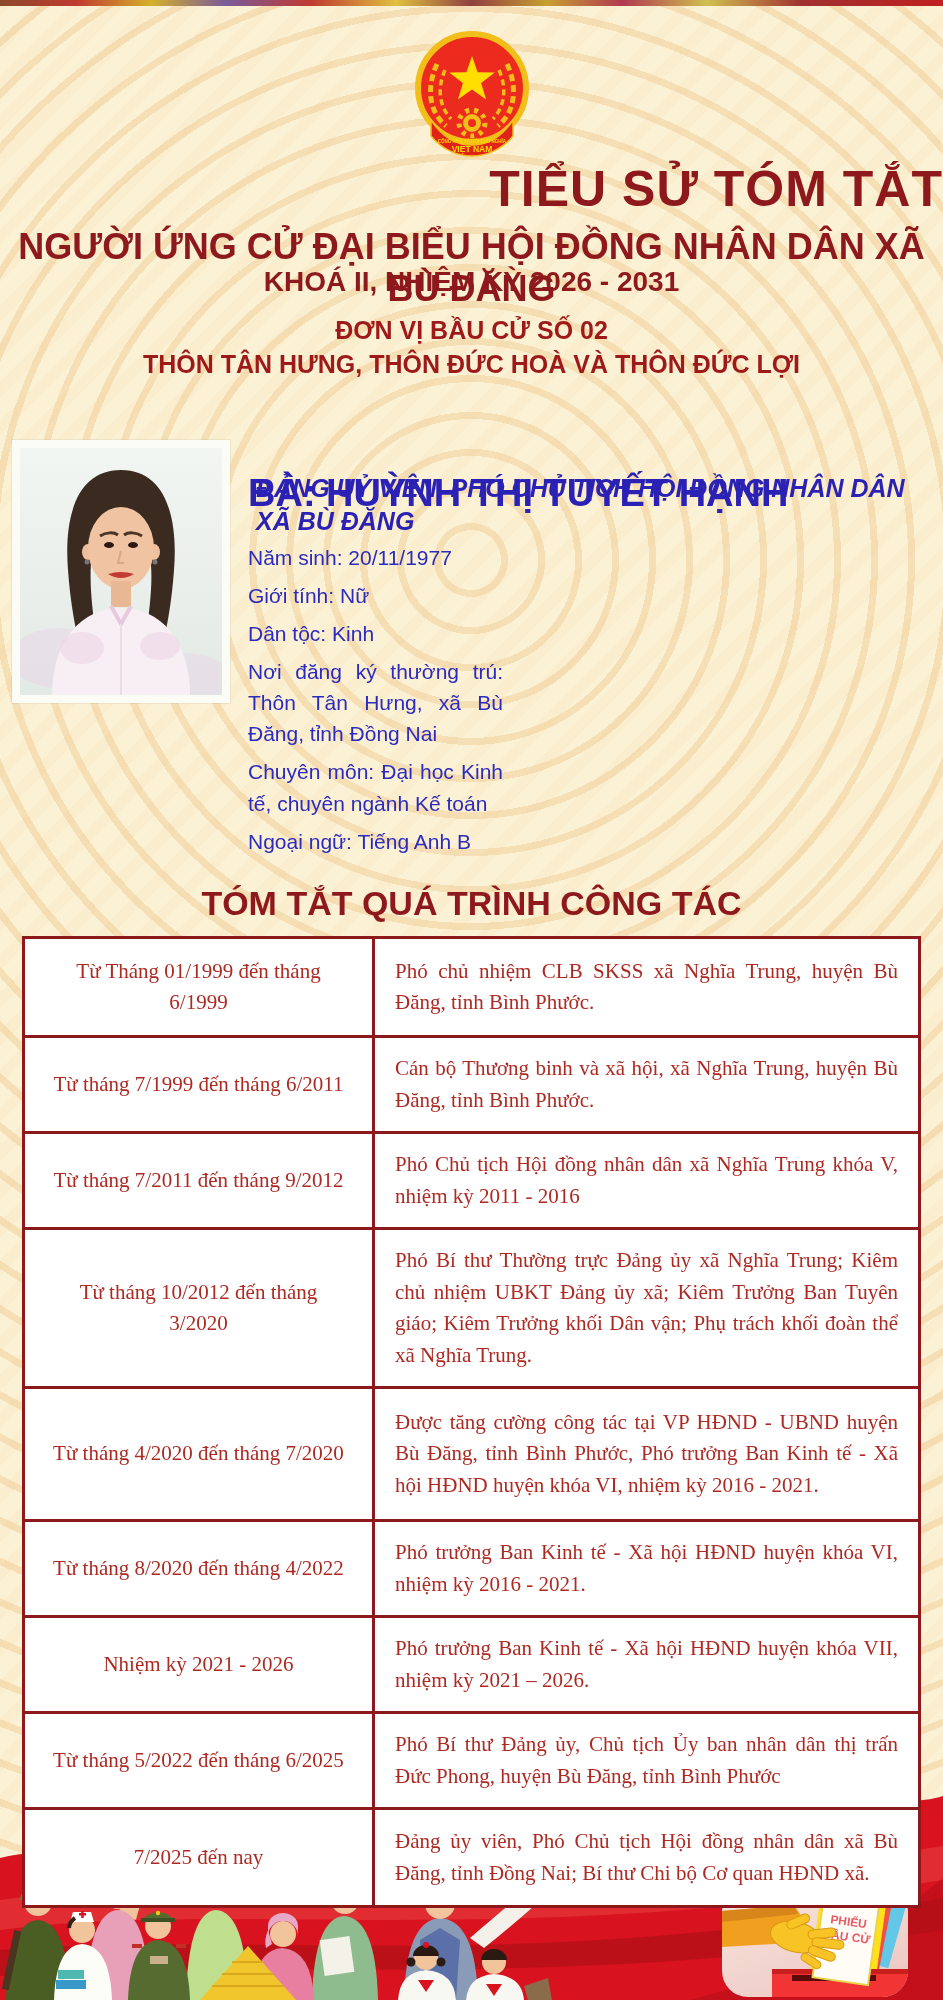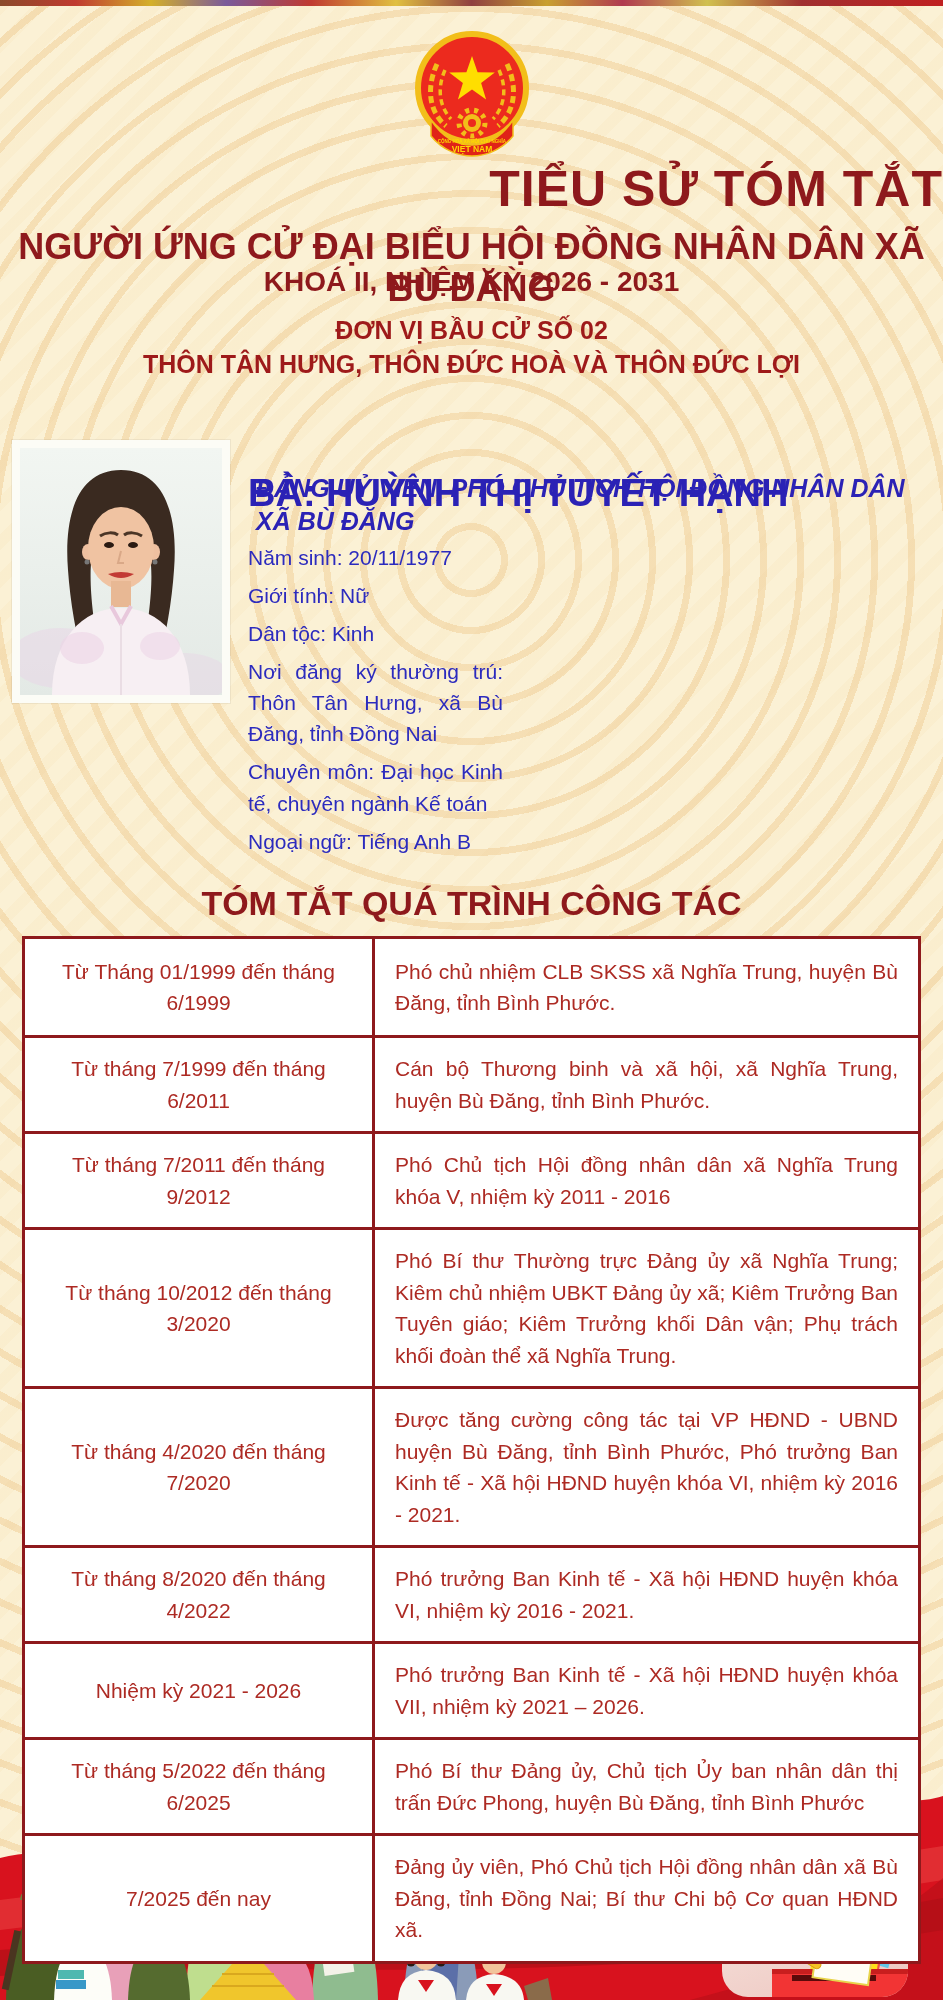--- a/index.html
+++ b/index.html
@@ -41,21 +41,21 @@
   .info-cols{position:absolute;left:248px;top:542px;width:690px;z-index:2;
     display:grid;grid-template-columns:255px 260px;column-gap:12px;}
   .info-item{font-size:21px;color:#2C2BBE;line-height:1.48;margin-bottom:7px;text-align:justify;}
   .info-item.bold{font-weight:bold;margin-top:2px;}
   .career-heading{position:absolute;left:0;right:0;top:884px;text-align:center;
     font-size:34px;font-weight:bold;color:#8E191C;z-index:2;}
   .career-table{position:absolute;left:22px;top:936px;width:899px;z-index:3;
     border:3px solid #8E191C;background:#fff;box-sizing:border-box;}
   .trow{display:grid;grid-template-columns:350px 1fr;border-top:3px solid #8E191C;}
   .trow:first-child{border-top:none;}
-  .cell{color:#AD2A23;font-size:21px;line-height:1.5;box-sizing:border-box;}
+  .cell{color:#AD2A23;font-size:21px;line-height:1.5;box-sizing:border-box;font-family:Liberation Serif, serif;}
   .cell.period{border-right:3px solid #8E191C;display:flex;align-items:center;
     justify-content:center;text-align:center;padding:10px 26px;}
   .cell.detail{display:flex;align-items:center;padding:15px 20px;text-align:justify;}
   .trow:nth-child(1){min-height:96px}.trow:nth-child(2){min-height:93px}
   .trow:nth-child(3){min-height:87px}.trow:nth-child(4){min-height:142px}
   .trow:nth-child(5){min-height:130px}.trow:nth-child(6){min-height:93px}
   .trow:nth-child(7){min-height:88px}.trow:nth-child(8){min-height:89px}
   .trow:nth-child(9){min-height:95px}
   .footer{position:absolute;left:0;top:1780px;width:943px;height:220px;z-index:1;}
   .footer svg{position:absolute;left:0;top:0;}

